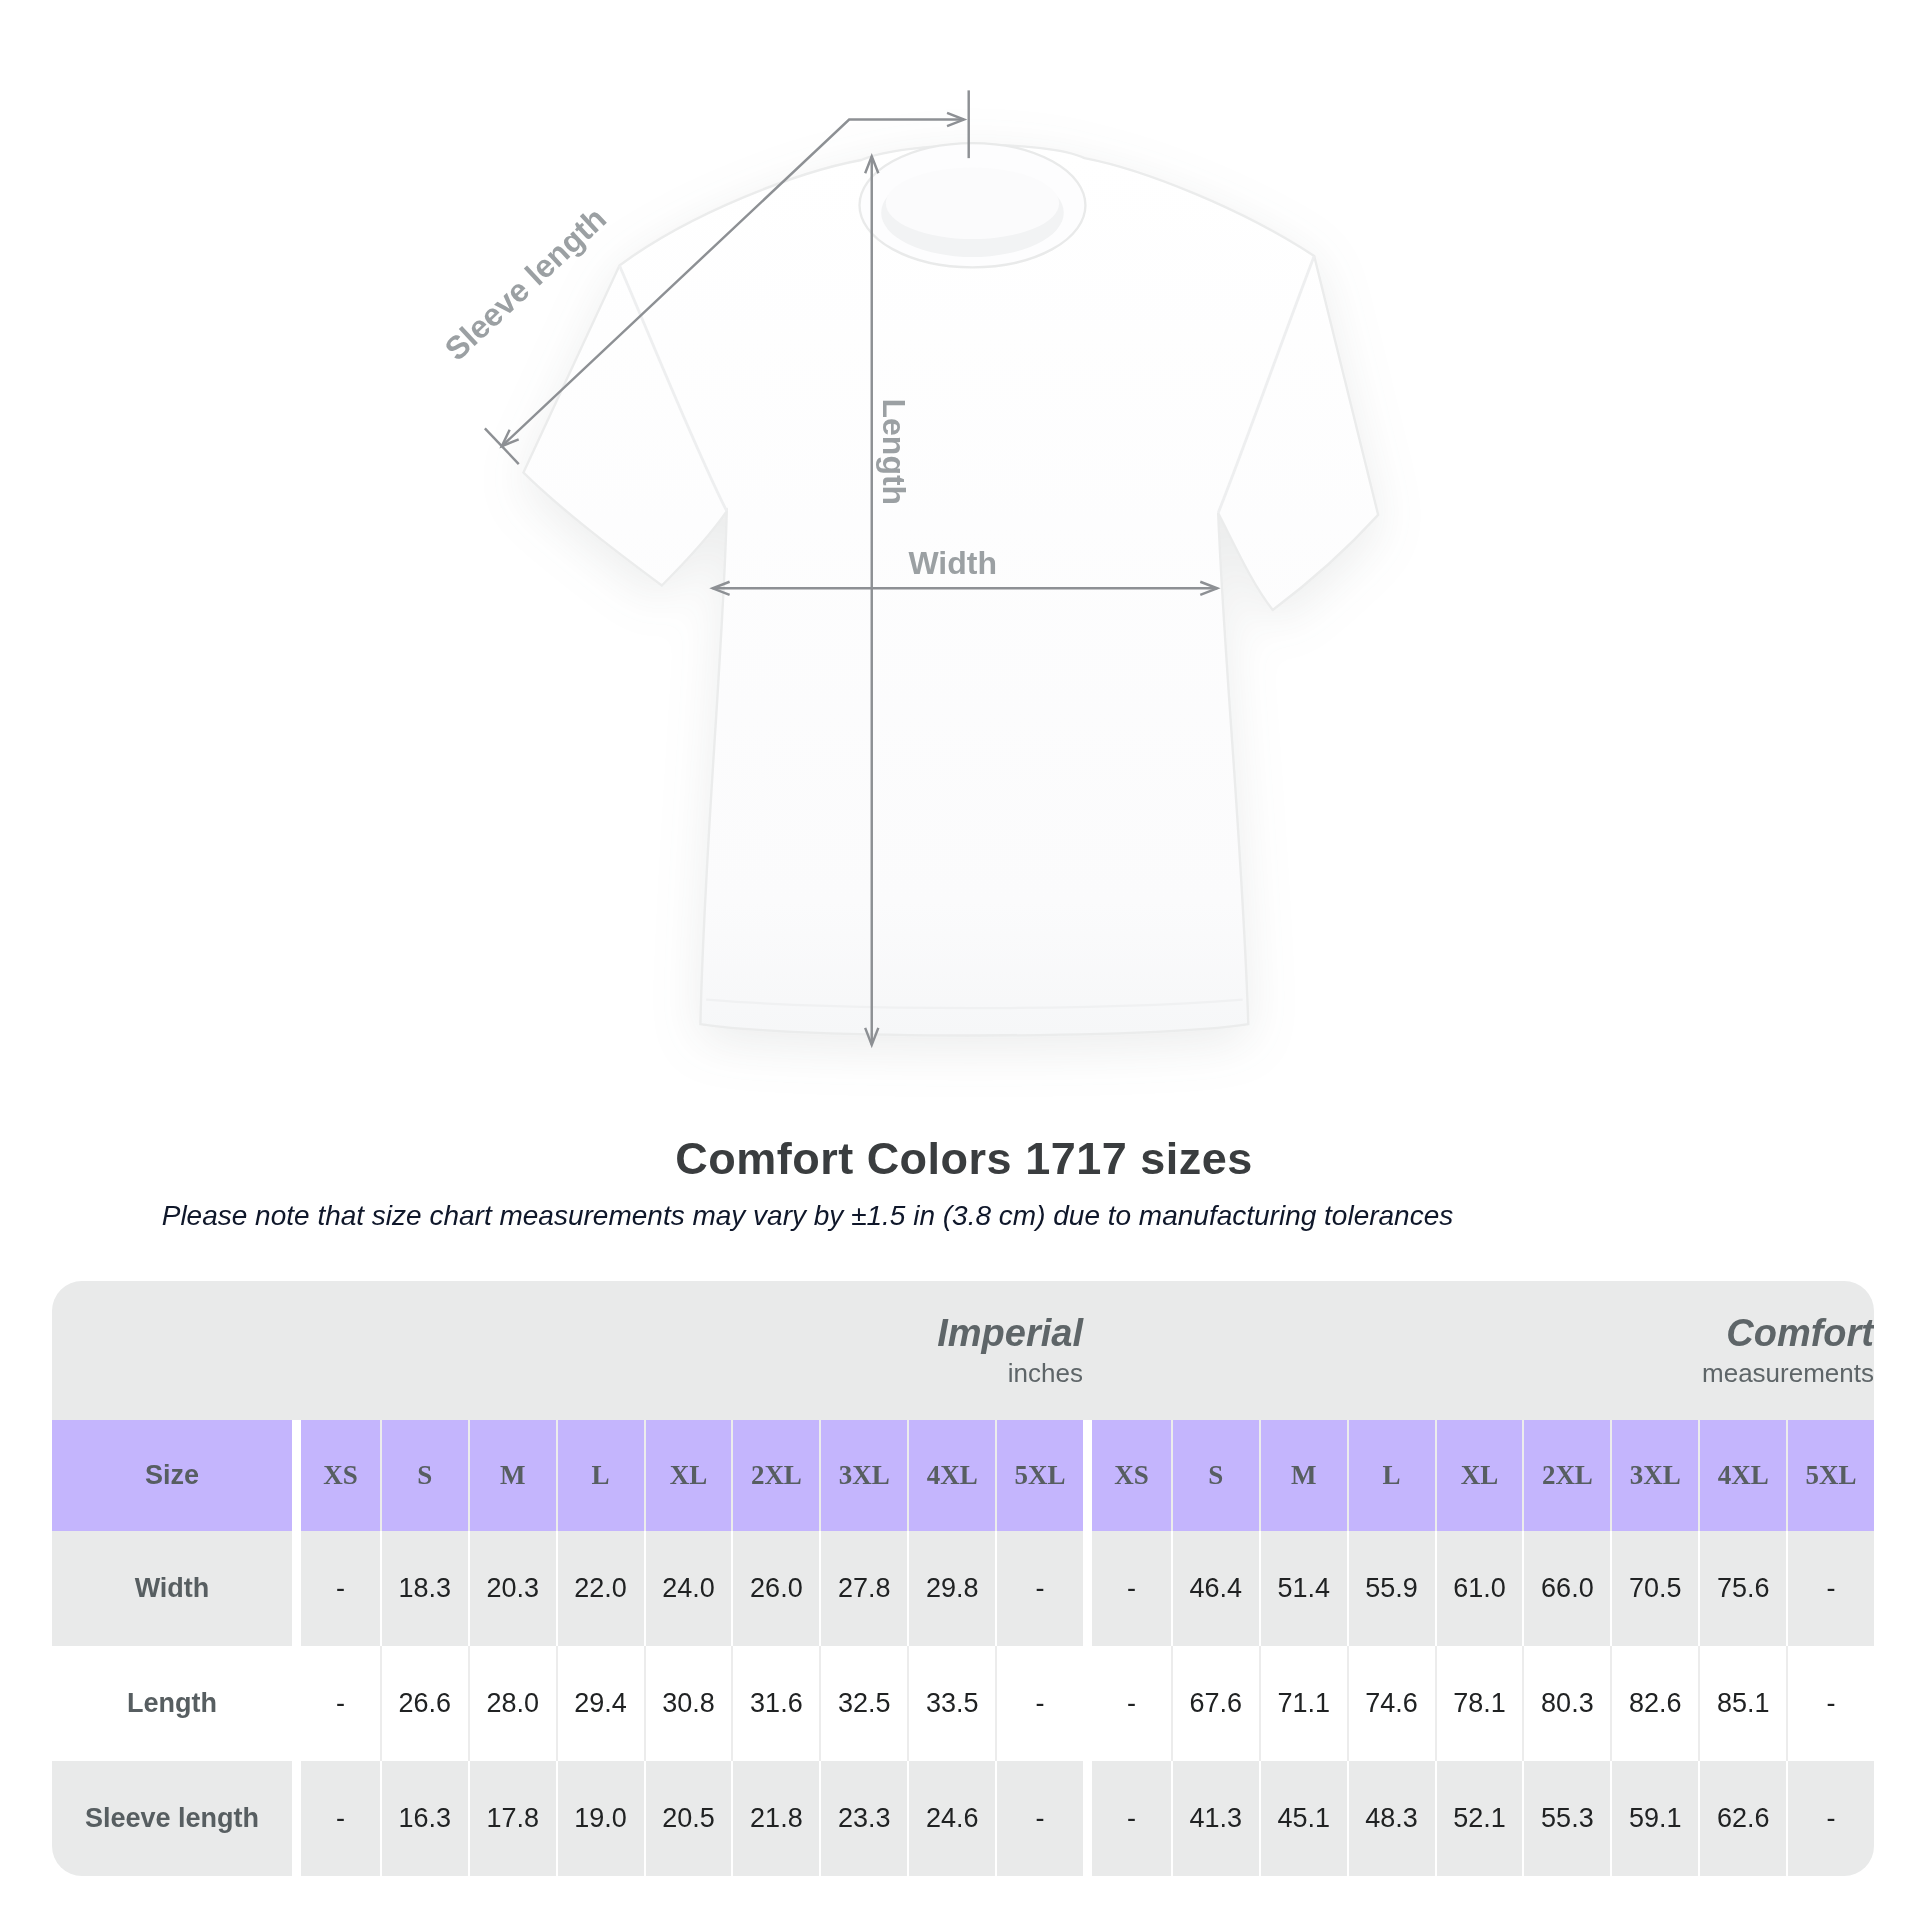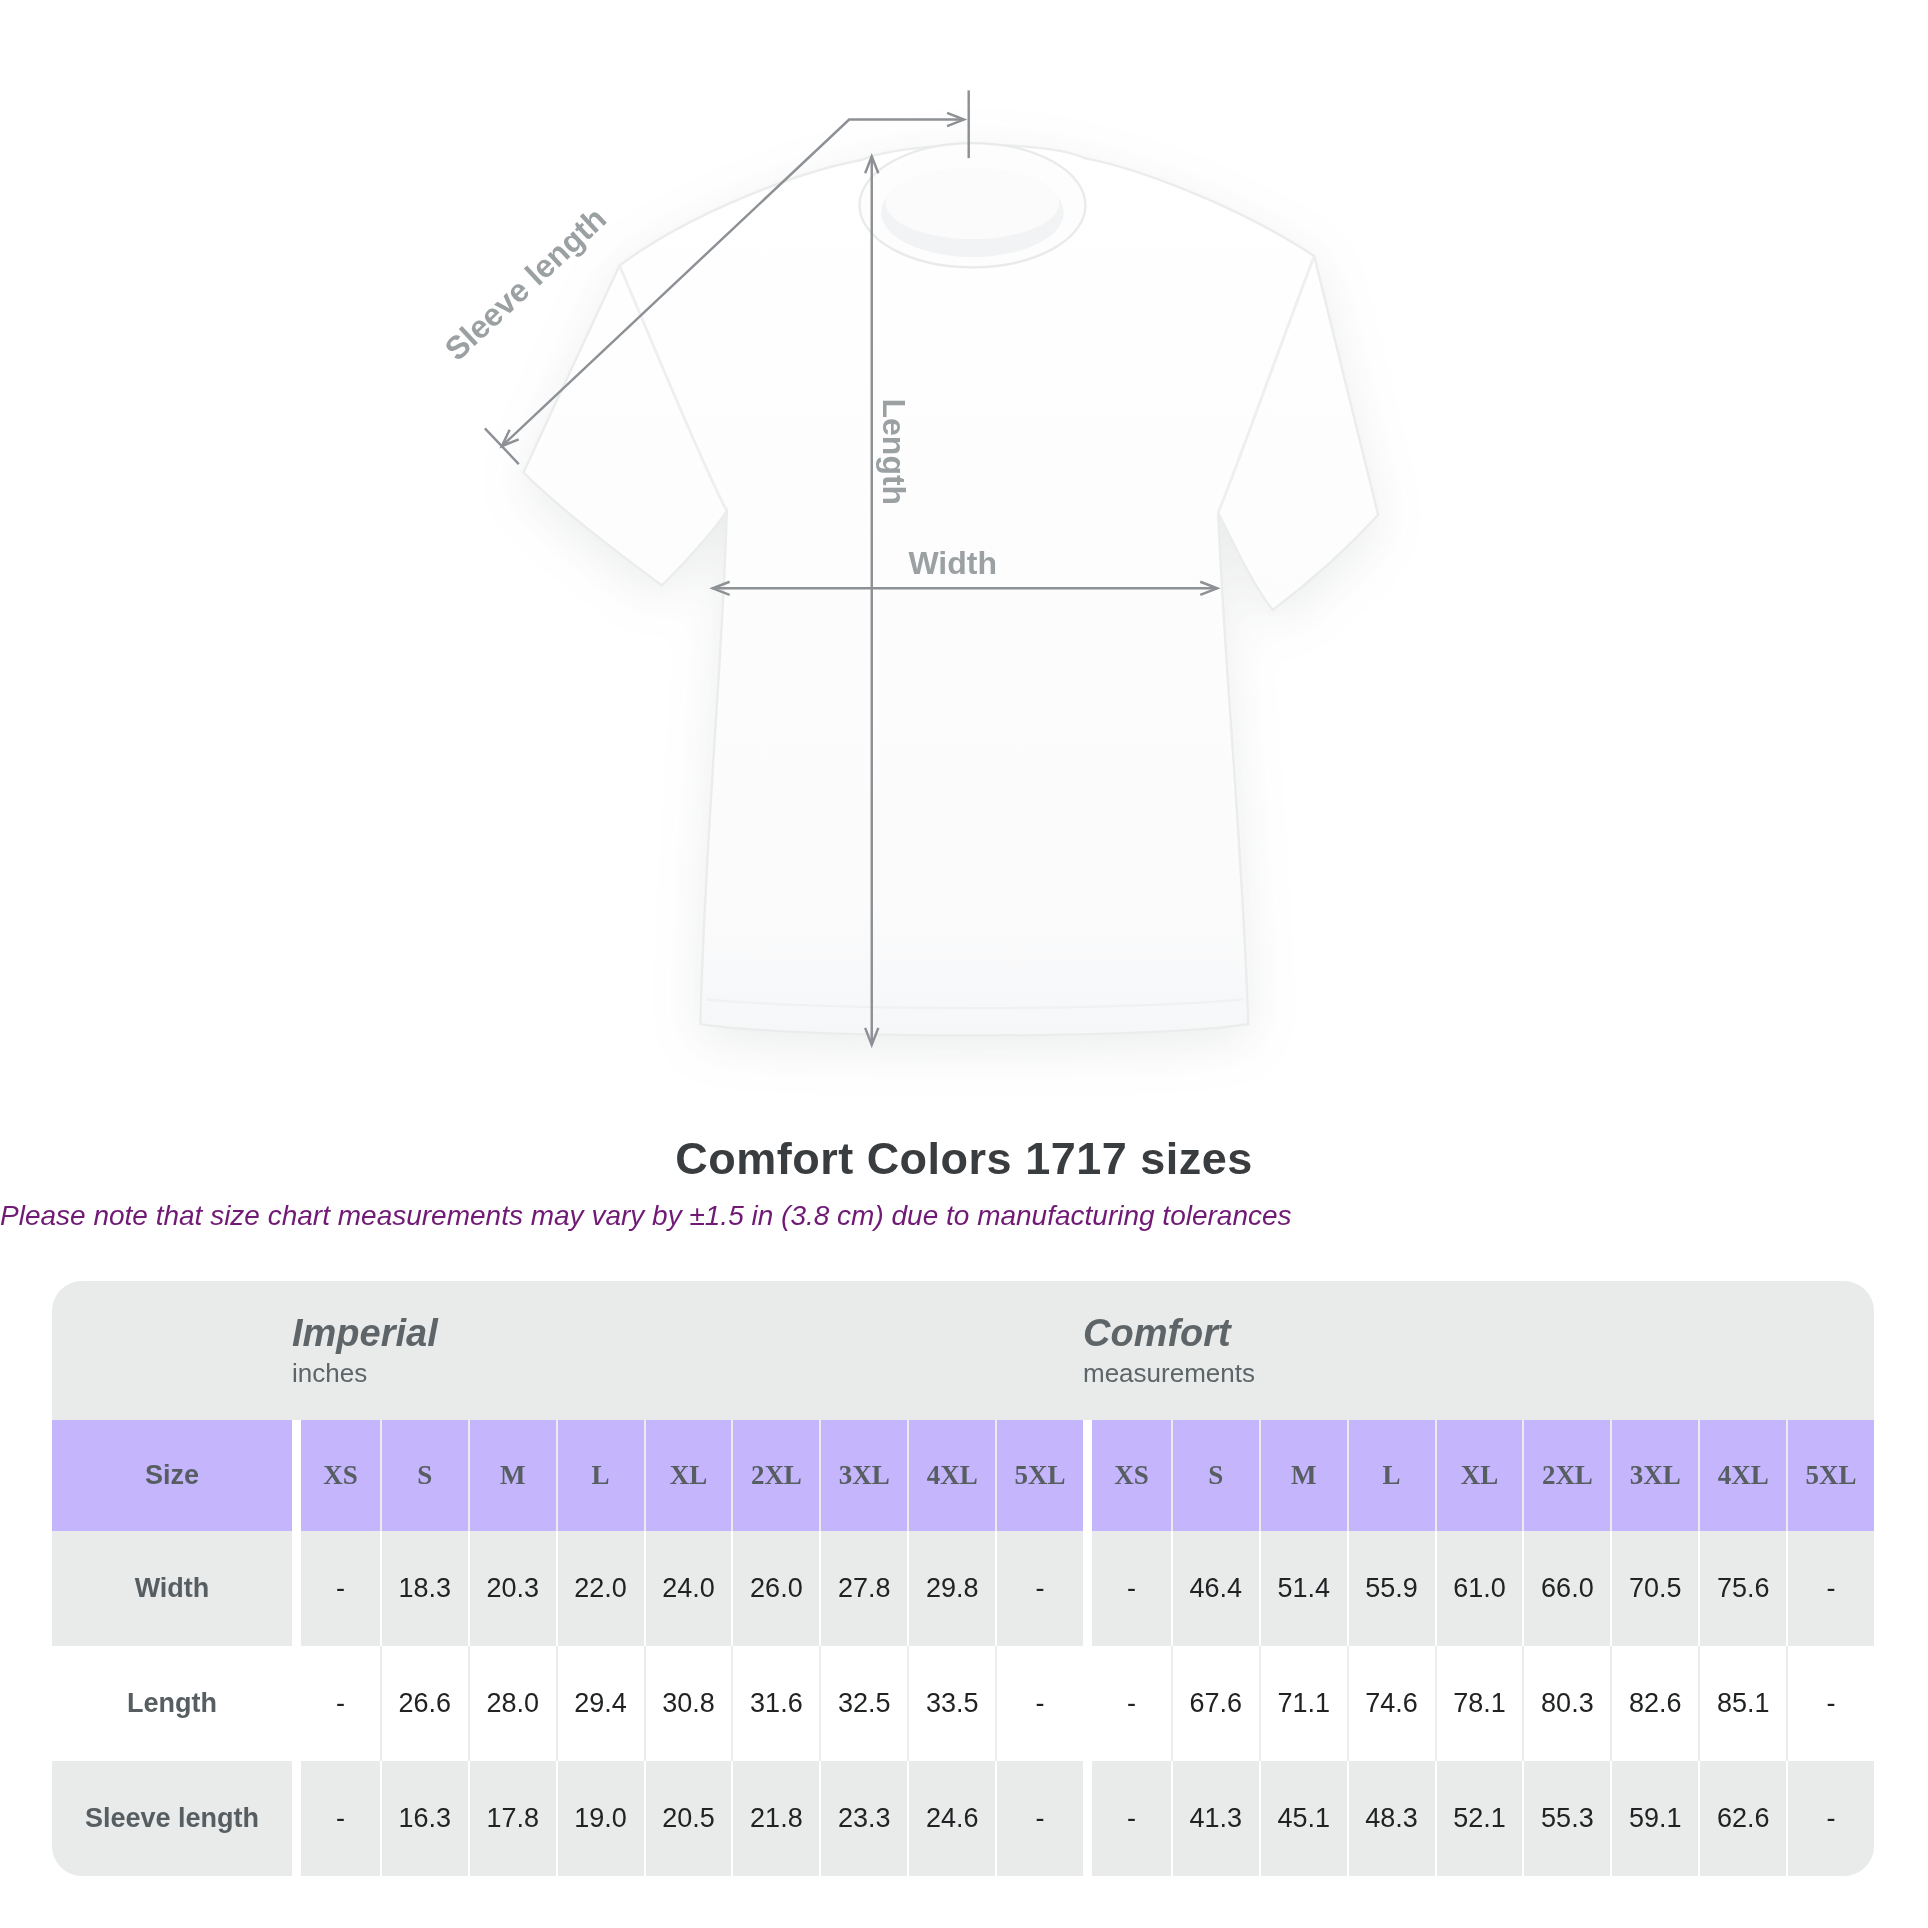--- a/index.html
+++ b/index.html
@@ -7,30 +7,30 @@
     position:relative;width:1928px;height:1928px;background:#ffffff;overflow:hidden;
     font-family:"Liberation Sans","DejaVu Sans",sans-serif;
   }
   .diagram-svg{position:absolute;left:0;top:0;width:1928px;height:1139px;display:block;}
 
   .chart-title{
     position:absolute;top:1133px;left:0;width:1928px;text-align:center;
     font-size:45px;font-weight:bold;color:#3a3d3f;letter-spacing:0.5px;
   }
   .chart-subtitle{
-    position:absolute;top:1200px;left:0;width:1615px;
-    font-size:28px;font-style:italic;color:#701a75;
+    position:absolute;top:1200px;left:0;width:1615px;text-align:center;
+    font-size:28px;font-style:italic;color:#0f172a;
   }
 
   .table-wrap{
     position:absolute;left:52px;top:1281px;width:1822px;
     border-radius:30px;overflow:hidden;background:#ffffff;
   }
   .band{height:139px;background:#e9eaea;display:flex;}
-  .band-group{width:791px;display:flex;flex-direction:column;align-items:flex-start;justify-content:center;gap:3.8px;}
+  .band-group{width:791px;display:flex;flex-direction:column;align-items:flex-end;justify-content:center;gap:3.8px;}
   .band-group:first-child{margin-left:240px;}
   .band-name{font-size:38px;font-weight:bold;font-style:italic;color:#5e6568;}
   .band-unit{font-size:26px;color:#5e6568;}
 
   .trow{display:grid;grid-template-columns:240px repeat(18,1fr);height:115px;}
   .trow--header{background:#c4b5fd;--sep:#ececec;height:111px;}
   .trow--gray{background:#e9eaea;--sep:#ffffff;}
   .trow--white{background:#ffffff;--sep:#ececec;}
   .cell{
     height:100%;display:flex;align-items:center;justify-content:center;

